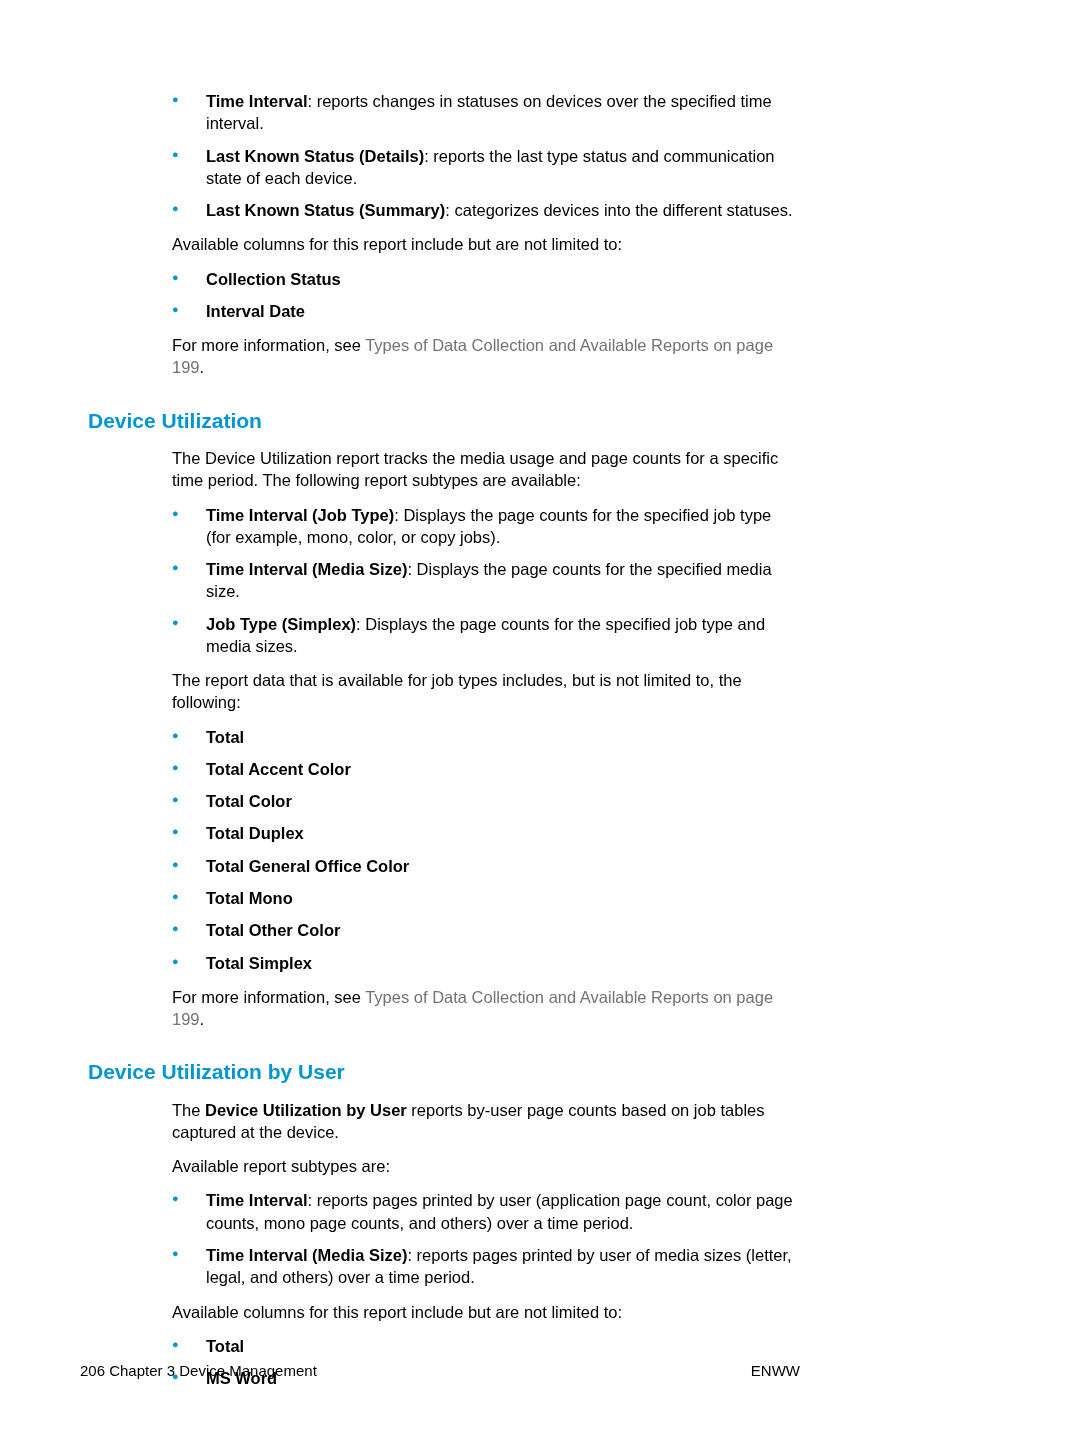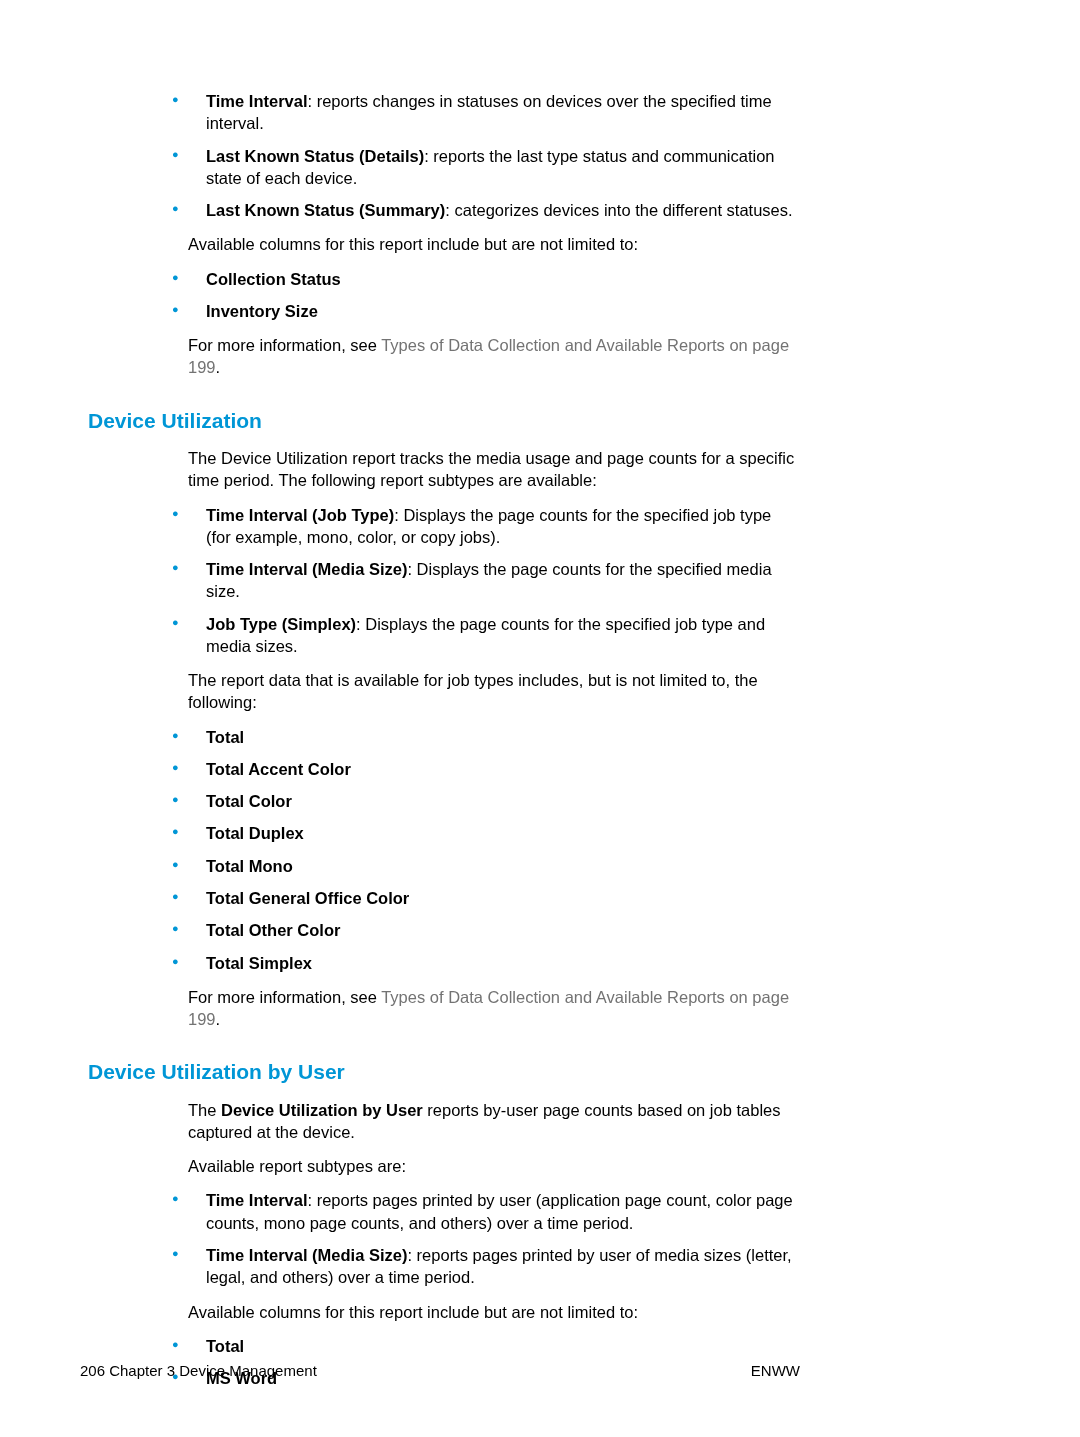--- a/index.html
+++ b/index.html
@@ -2,21 +2,21 @@
 <html><head>
 <meta charset="utf-8">
 <style>
   * { box-sizing: border-box; margin: 0; padding: 0; }
   html, body { width: 1080px; background: #fff; font-family: Arial, Helvetica, sans-serif; color: #000; }
   .page { width: 880px; min-height: 1437px; padding: 90px 80px 40px 80px; position: relative; font-size: 16.5px; line-height: 1.35; }
   .content { margin-left: 92px; }
   ul.bullets { list-style: none; margin: 0; padding: 0; }
   ul.bullets > li { position: relative; padding-left: 34px; margin-bottom: 10px; }
   ul.bullets > li::before { content: "●"; position: absolute; left: 0; top: 2px; color: #0096d6; font-size: 11px; }
-  .para { margin: 12px 0 12px 16px; }
+  .para { margin: 12px 0 12px 0; }
   .h2 { color: #0096d6; font-weight: 700; font-size: 21px; margin: 28px 0 12px 8px; }
   .link { color: #737373; cursor: pointer; }
   .bold { font-weight: 700; }
   .footer { position: absolute; bottom: 58px; left: 80px; right: 80px; display: flex; justify-content: space-between; font-size: 15px; }
   .after-colon { font-weight: 400; }
 </style>
 </head>
 <body>
 
 <div class="page">
@@ -31,21 +31,21 @@
       </li>
       <li>
         <span class="bold">Last Known Status (Summary)</span><span class="after-colon">: categorizes devices into the different statuses.</span>
       </li>
     </ul>
 
     <p class="para">Available columns for this report include but are not limited to:</p>
 
     <ul class="bullets">
       <li><span class="bold">Collection Status</span></li>
-      <li><span class="bold">Inventory Size</span></li>
+      <li><span class="bold">Interval Date</span></li>
     </ul>
 
     <p class="para">
       <span>For more information, see </span><a class="link">Types of Data Collection and Available Reports on page 199</a><span>.</span>
     </p>
   </div>
 
   <h2 class="h2">Device Utilization</h2>
   <div class="content">
     <p class="para">The Device Utilization report tracks the media usage and page counts for a specific time period. The following report subtypes are available:</p>
@@ -62,22 +62,22 @@
       </li>
     </ul>
 
     <p class="para">The report data that is available for job types includes, but is not limited to, the following:</p>
 
     <ul class="bullets">
       <li><span class="bold">Total</span></li>
       <li><span class="bold">Total Accent Color</span></li>
       <li><span class="bold">Total Color</span></li>
       <li><span class="bold">Total Duplex</span></li>
+      <li><span class="bold">Total General Office Color</span></li>
       <li><span class="bold">Total Mono</span></li>
-      <li><span class="bold">Total General Office Color</span></li>
       <li><span class="bold">Total Other Color</span></li>
       <li><span class="bold">Total Simplex</span></li>
     </ul>
 
     <p class="para">
       <span>For more information, see </span><a class="link">Types of Data Collection and Available Reports on page 199</a><span>.</span>
     </p>
   </div>
 
   <h2 class="h2">Device Utilization by User</h2>

